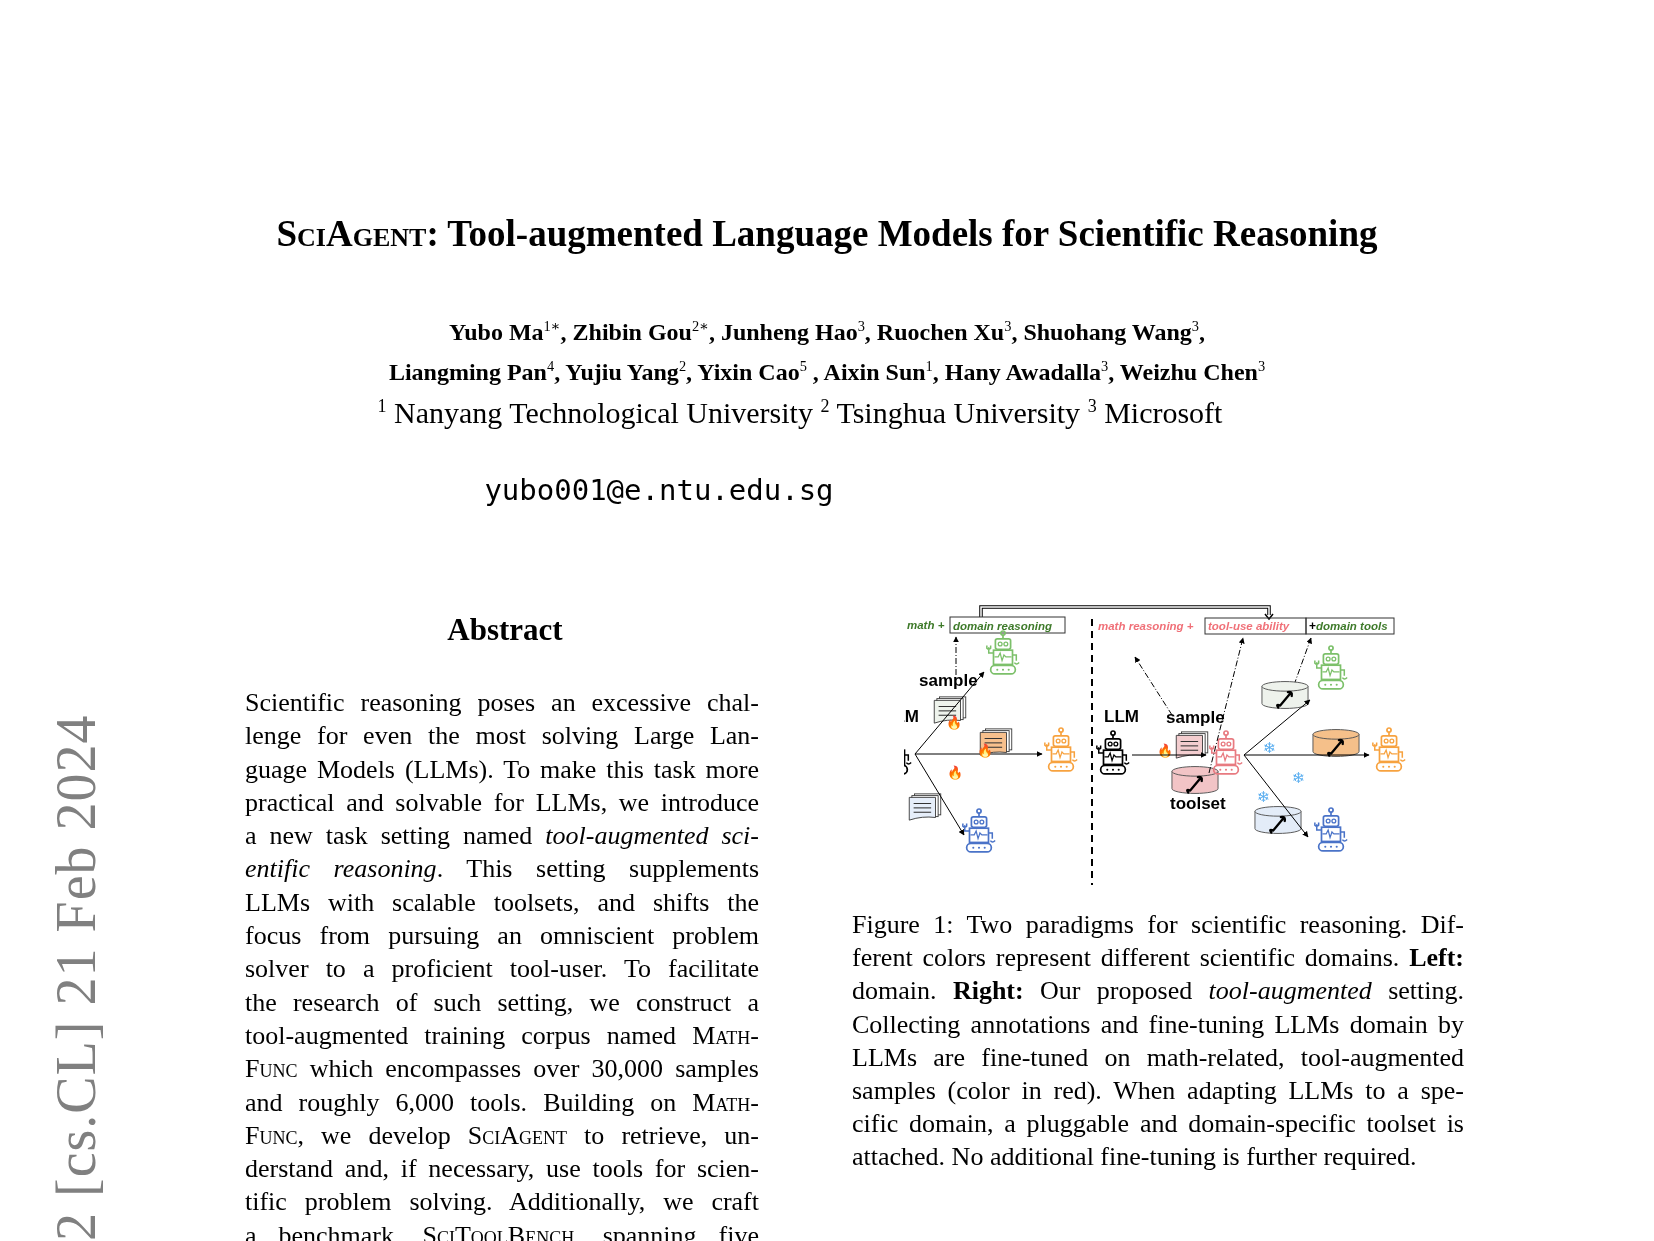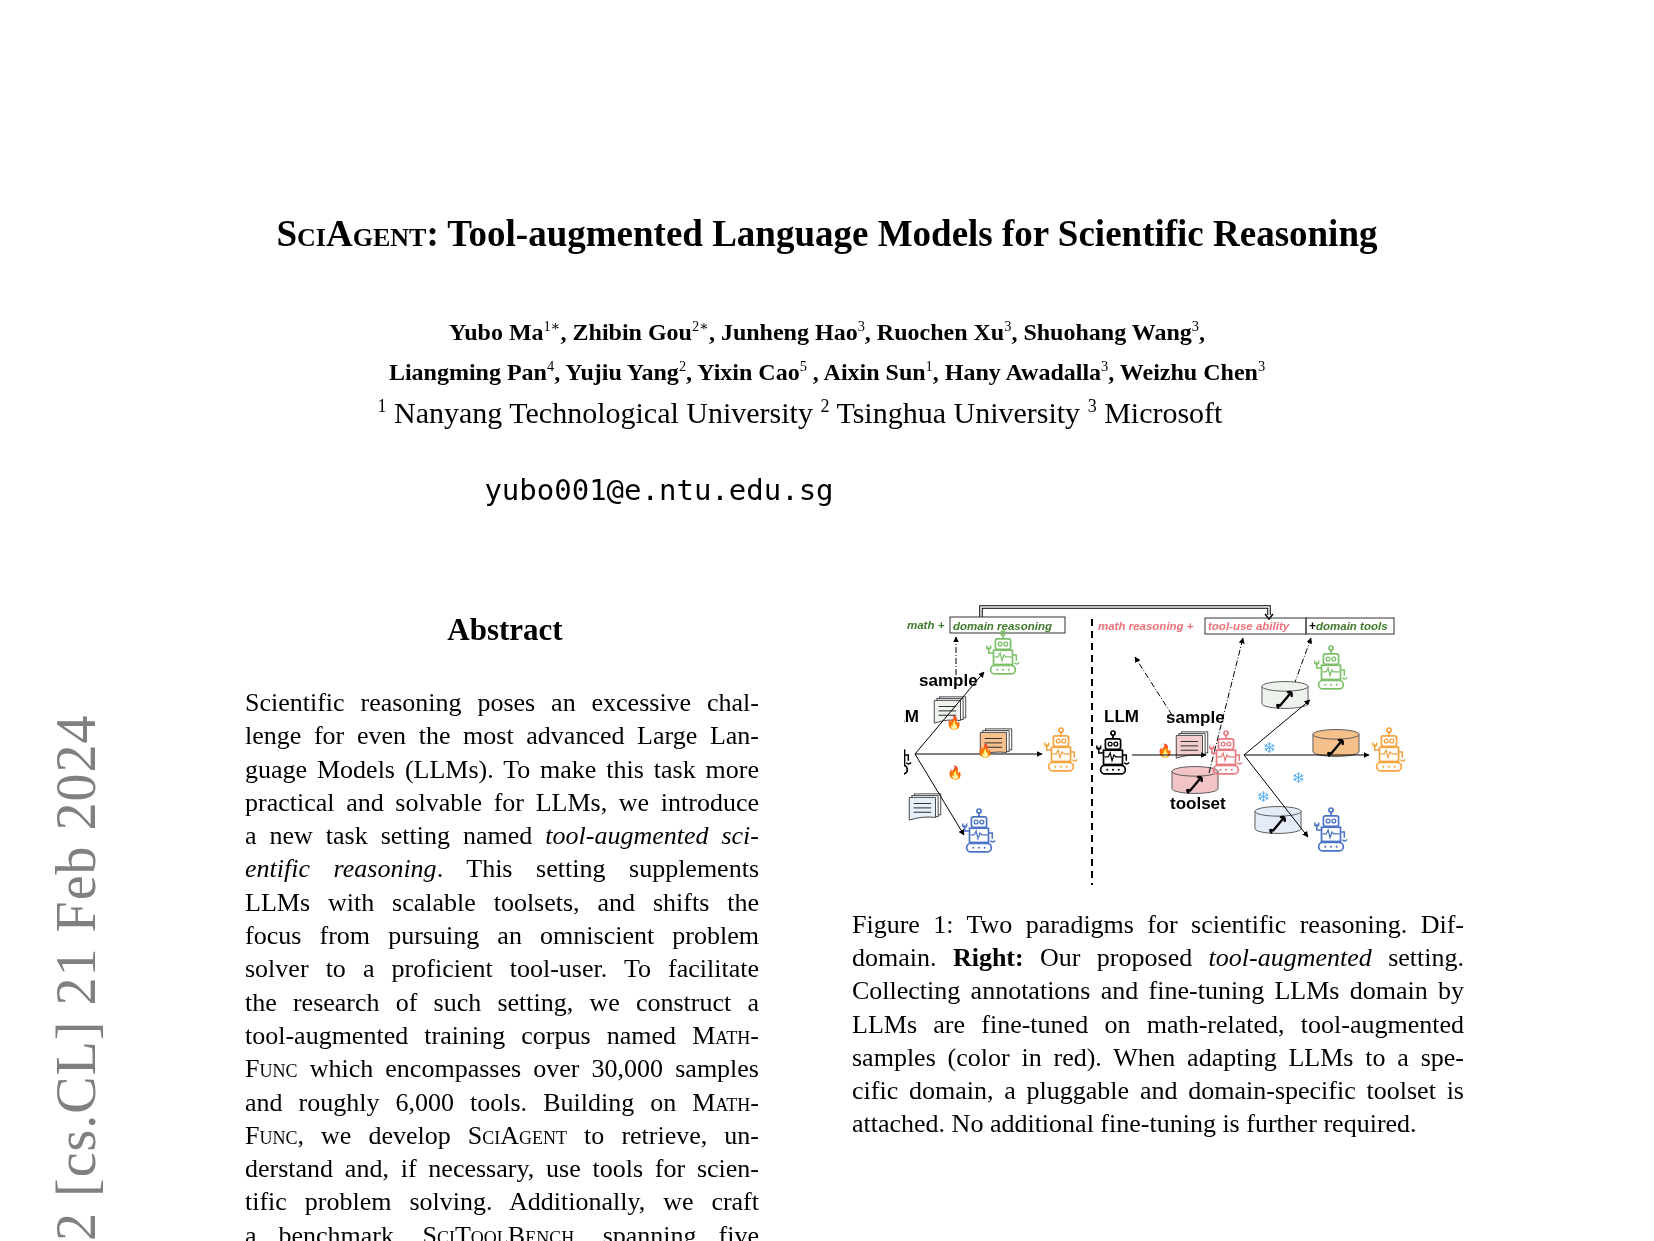--- a/index.html
+++ b/index.html
@@ -33,21 +33,21 @@
 <div class="affil">
   <div id="aff1"><sup>1</sup><span> Nanyang Technological University </span><sup>2</sup><span> Tsinghua University </span><sup>3</sup><span> Microsoft</span></div>
 </div>
 <div class="email">yubo001@e.ntu.edu.sg</div>
 
 <div class="arxiv">2  [cs.CL]  21 Feb 2024</div>
 
 <div class="abs-h">Abstract</div>
 <div class="abs" id="abs">
     <span class="ln">Scientific reasoning poses an excessive chal-</span>
-    <span class="ln">lenge for even the most advanced Large Lan-</span>
+    <span class="ln">lenge for even the most solving Large Lan-</span>
     <span class="ln">guage Models (LLMs). To make this task more</span>
     <span class="ln">practical and solvable for LLMs, we introduce</span>
     <span class="ln">a new task setting named <i>tool-augmented sci-</i></span>
     <span class="ln"><i>entific reasoning</i>.  This setting supplements</span>
     <span class="ln">LLMs with scalable toolsets, and shifts the</span>
     <span class="ln">focus from pursuing an omniscient problem</span>
     <span class="ln">solver to a proficient tool-user.  To facilitate</span>
     <span class="ln">the research of such setting, we construct a</span>
     <span class="ln">tool-augmented training corpus named <span class="sc">Math-</span></span>
     <span class="ln"><span class="sc">Func</span> which encompasses over 30,000 samples</span>
@@ -153,19 +153,20 @@
   <line x1="340" y1="150" x2="465" y2="150" stroke="#000" stroke-width="1" marker-end="url(#ah)"></line>
   <line x1="340" y1="150" x2="404" y2="232" stroke="#000" stroke-width="1" marker-end="url(#ah)"></line>
   <use href="#robot" x="408" y="40" width="38" height="48" style="color:#7cc06a"></use>
   <use href="#robot" x="466" y="122" width="38" height="48" style="color:#f7a23f"></use>
   <use href="#robot" x="408" y="202" width="38" height="48" style="color:#4a73c8"></use>
 </svg>
 </div>
 
 <div class="cap" id="cap">
     <span class="ln">Figure 1: Two paradigms for scientific reasoning. Dif-</span>
+    <span class="ln">ferent colors represent different scientific domains. <b>Left:</b></span>
     <span class="ln">domain. <b>Right:</b> Our proposed <i>tool-augmented</i> setting.</span>
     <span class="ln">Collecting annotations and fine-tuning LLMs domain by</span>
     <span class="ln">LLMs are fine-tuned on math-related, tool-augmented</span>
     <span class="ln">samples (color in red). When adapting LLMs to a spe-</span>
     <span class="ln">cific domain, a pluggable and domain-specific toolset is</span>
     <span class="ln last">attached. No additional fine-tuning is further required.</span>
   </div>
 
 </body></html>

